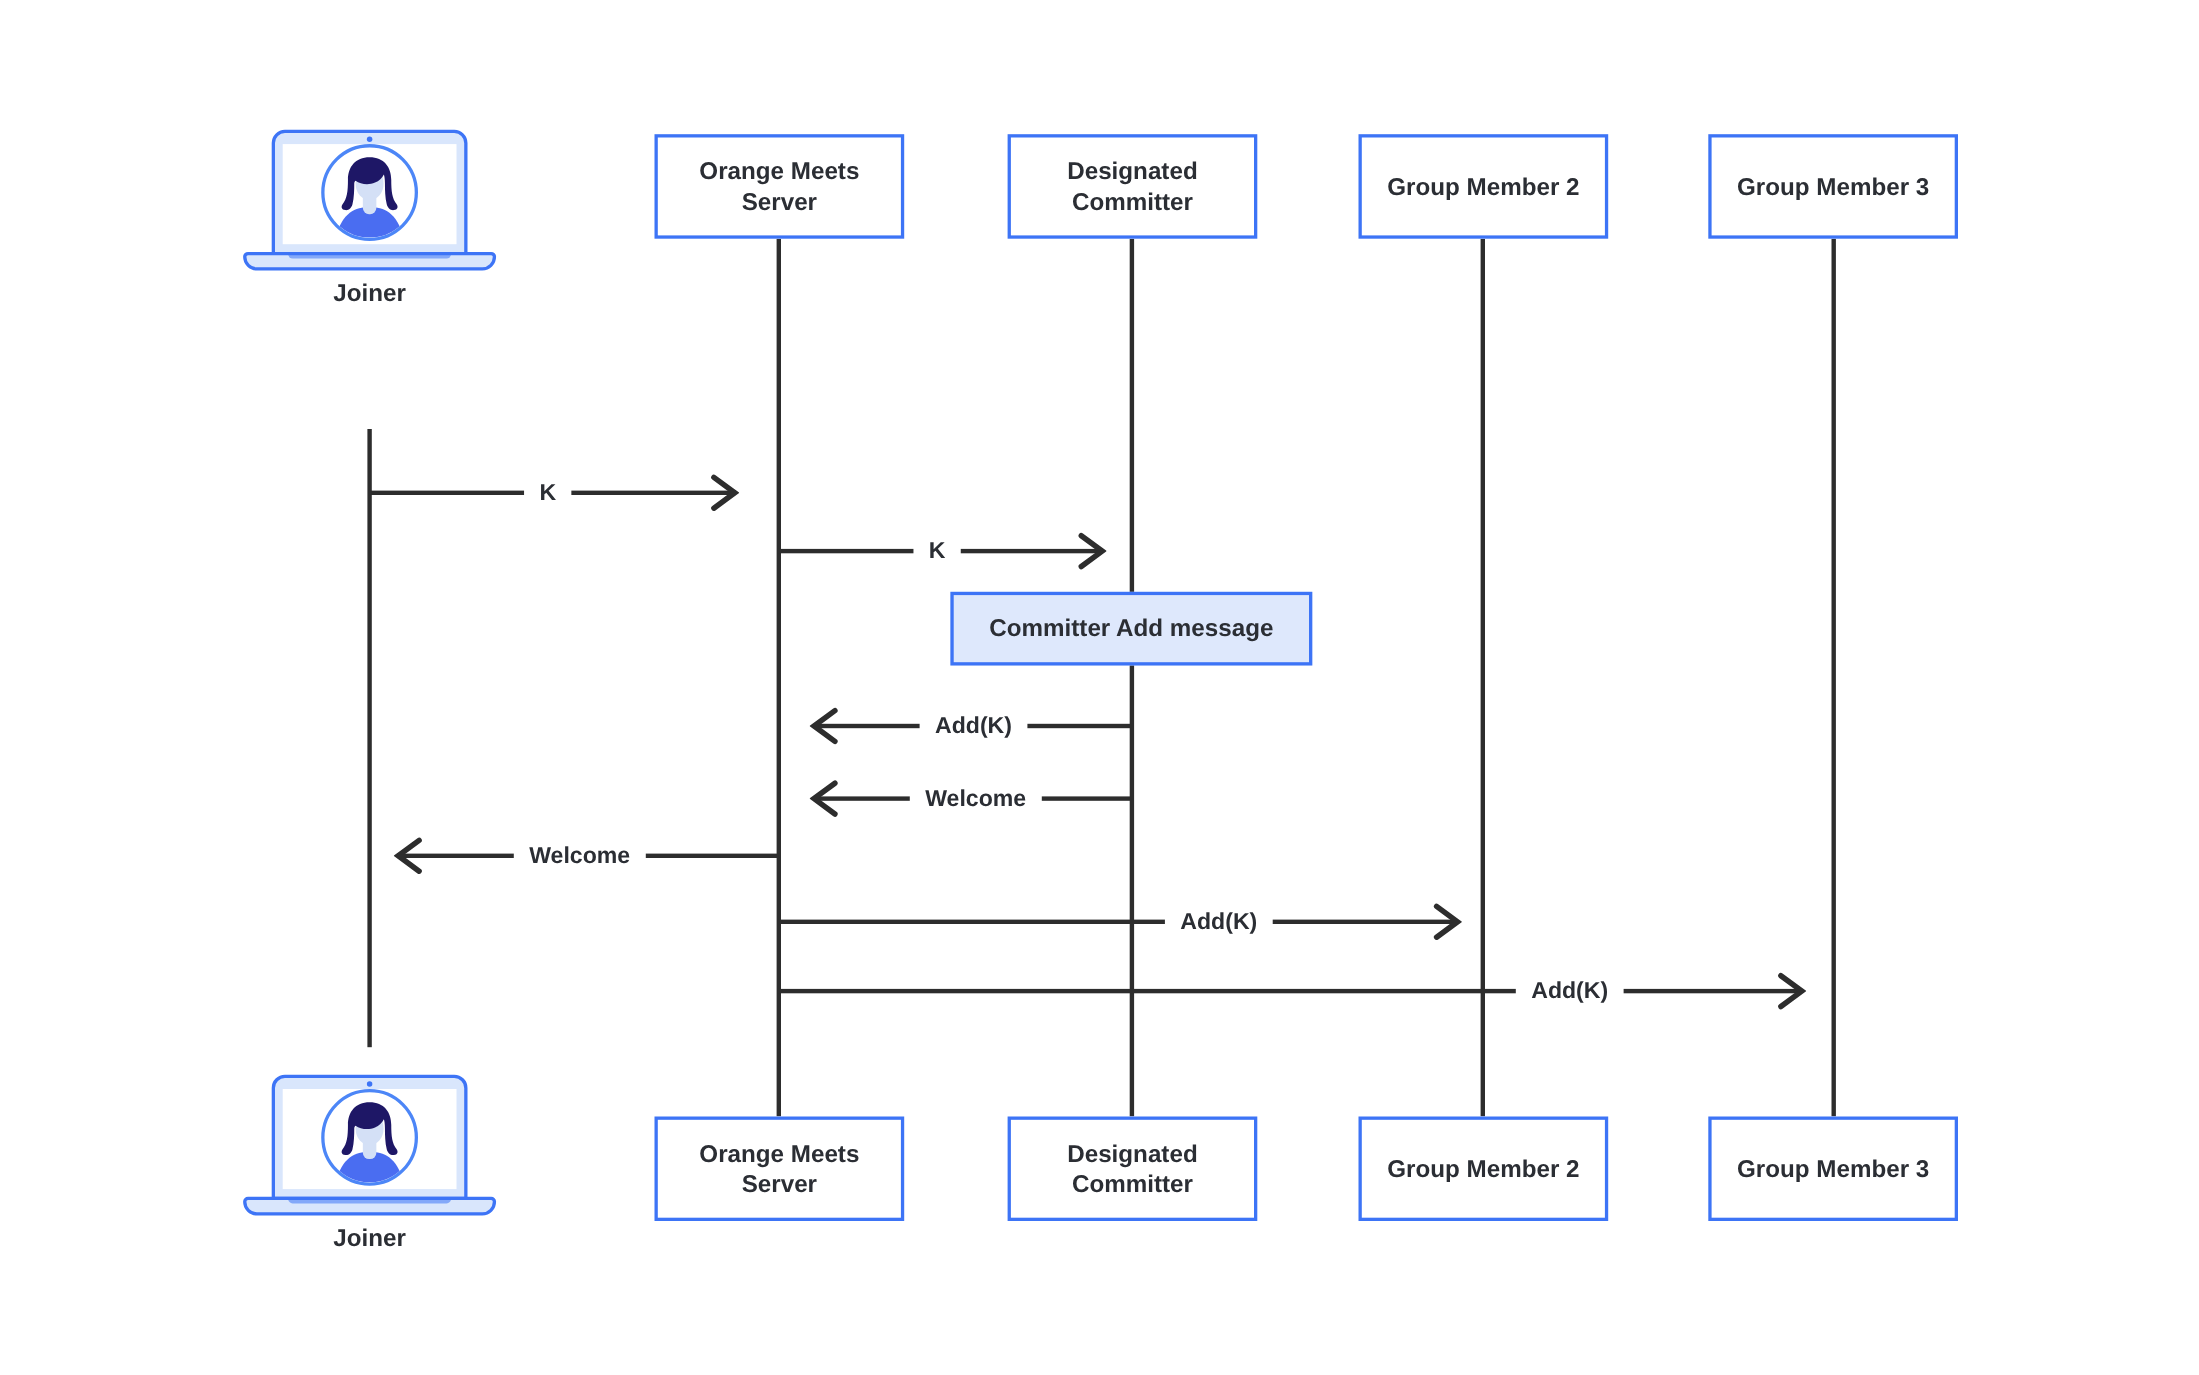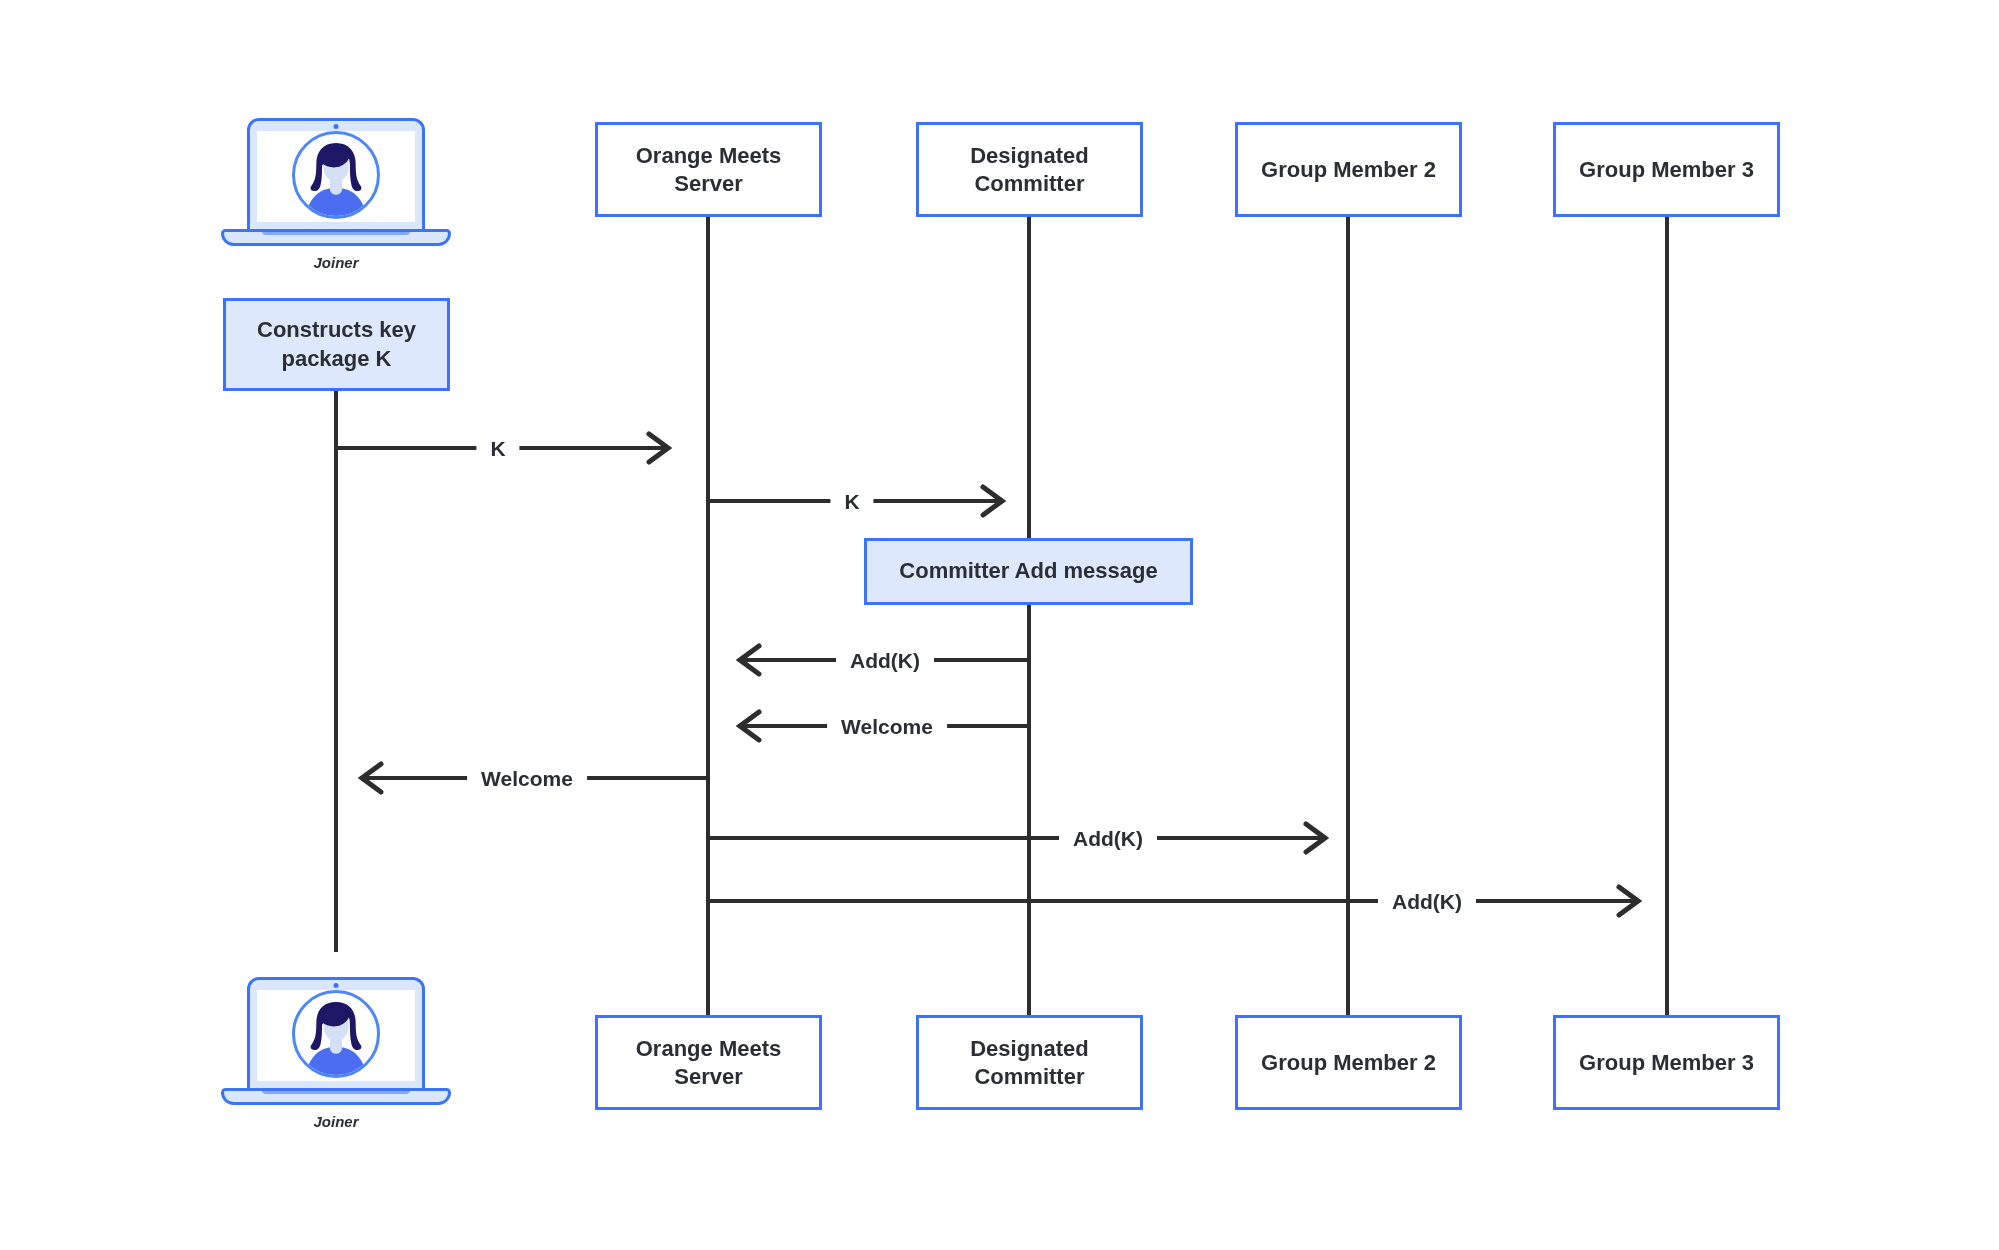--- a/index.html
+++ b/index.html
@@ -156,25 +156,24 @@
     border: 3px solid var(--avatar_ring);
     background: #fff;
     overflow: hidden;
   }
   .avatar svg { display: block; width: 100%; height: 100%; }
 
   .actor-label {
     position: absolute;
     width: 230px;
     text-align: center;
-    font-size: 15px;
+    font-size: 22px;
     font-weight: bold;
     color: var(--text);
     z-index: 3;
-    font-style: italic;
   }
 </style>
 </head>
 <body>
 
 <div class="canvas">
 
   <div class="lifeline" style="left:334px; top:390px; height:562px;"></div>
   <div class="lifeline" style="left:706px; top:217px; height:798px;"></div>
   <div class="lifeline" style="left:1027px; top:217px; height:798px;"></div>
@@ -208,24 +207,20 @@
     <div class="pbox-label">Designated
 Committer</div>
   </div>
   <div class="pbox" style="left:1235px; top:122px;">
     <div class="pbox-label">Group Member 2</div>
   </div>
   <div class="pbox" style="left:1553px; top:122px;">
     <div class="pbox-label">Group Member 3</div>
   </div>
 
-  <div class="note" style="left:223px; top:298px; width:227px; height:93px;">
-    <div class="note-label">Constructs key
-package K</div>
-  </div>
 
   <div class="msg" style="left:336px; top:446px; width:332px;">
     <span class="msg-label" style="left:162px;">K</span>
     <svg class="chev chev-right" width="28" height="36" viewBox="0 0 28 36">
       <path d="M5 4 L24 18 L5 32" fill="none" stroke="currentColor" stroke-width="5" stroke-linecap="round"></path>
     </svg>
   </div>
 
   <div class="msg" style="left:708px; top:499px; width:294px;">
     <span class="msg-label" style="left:144px;">K</span>

